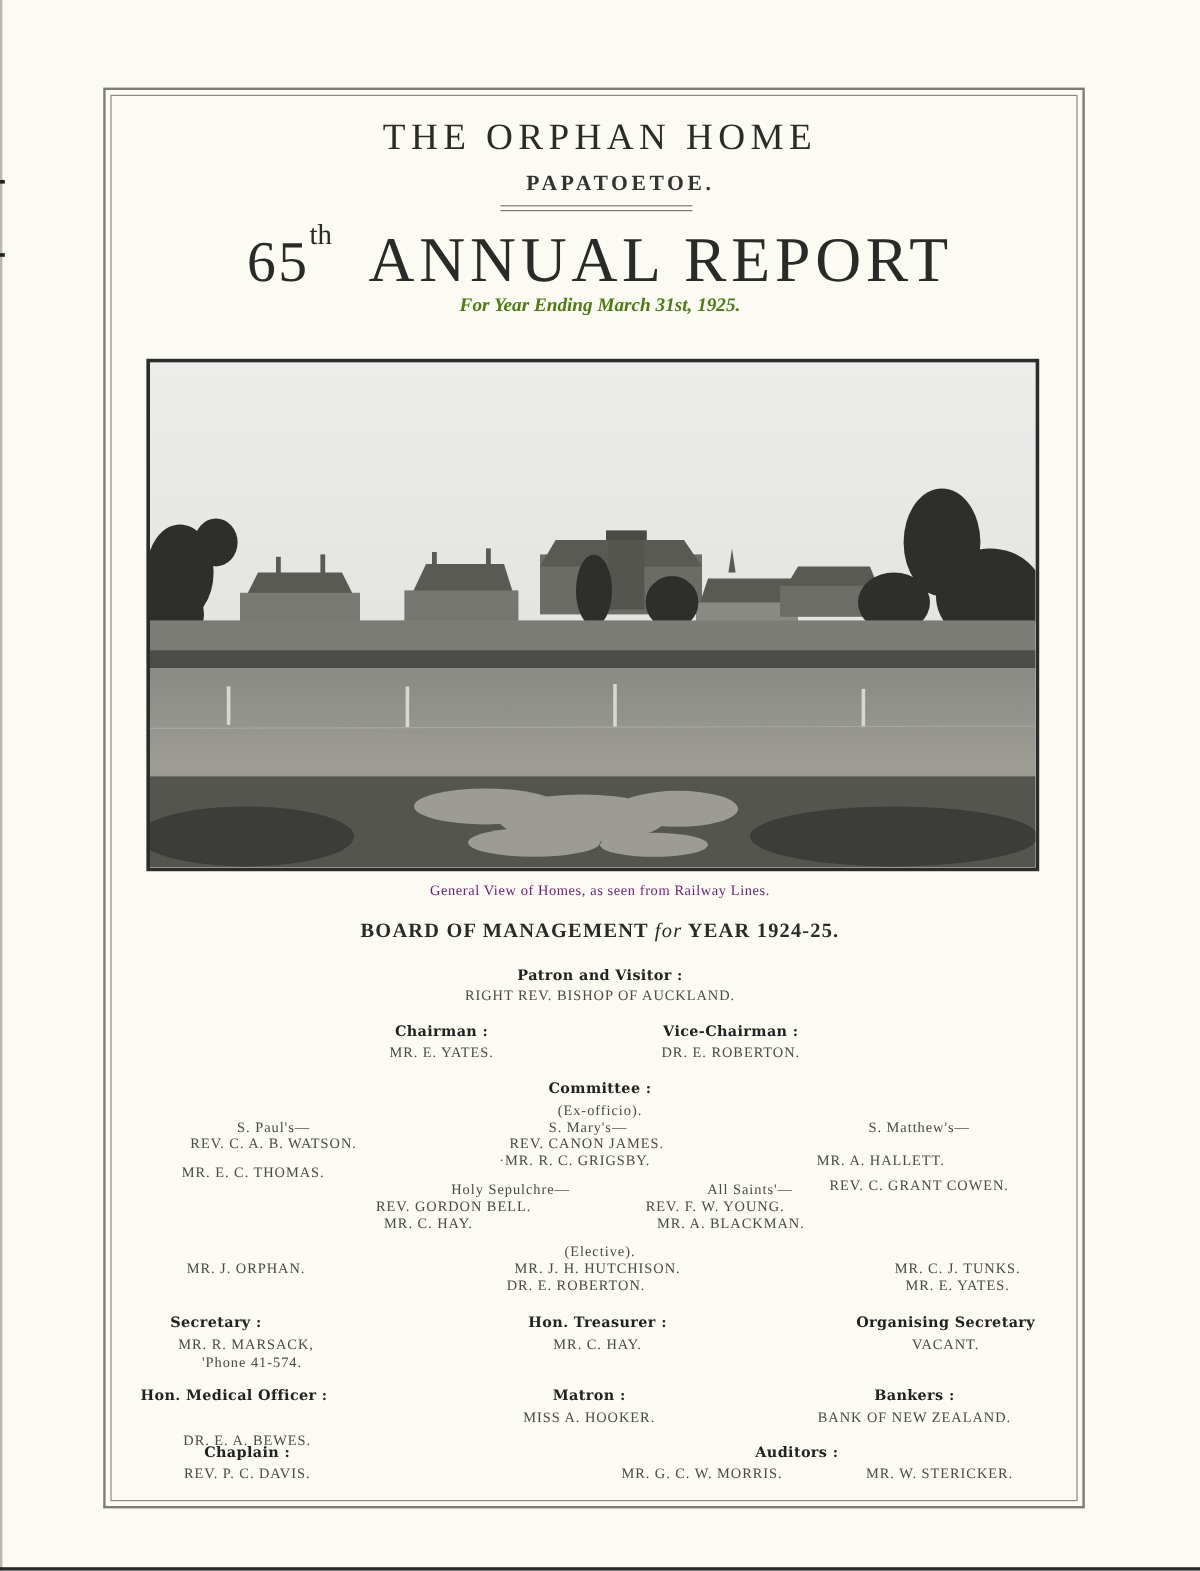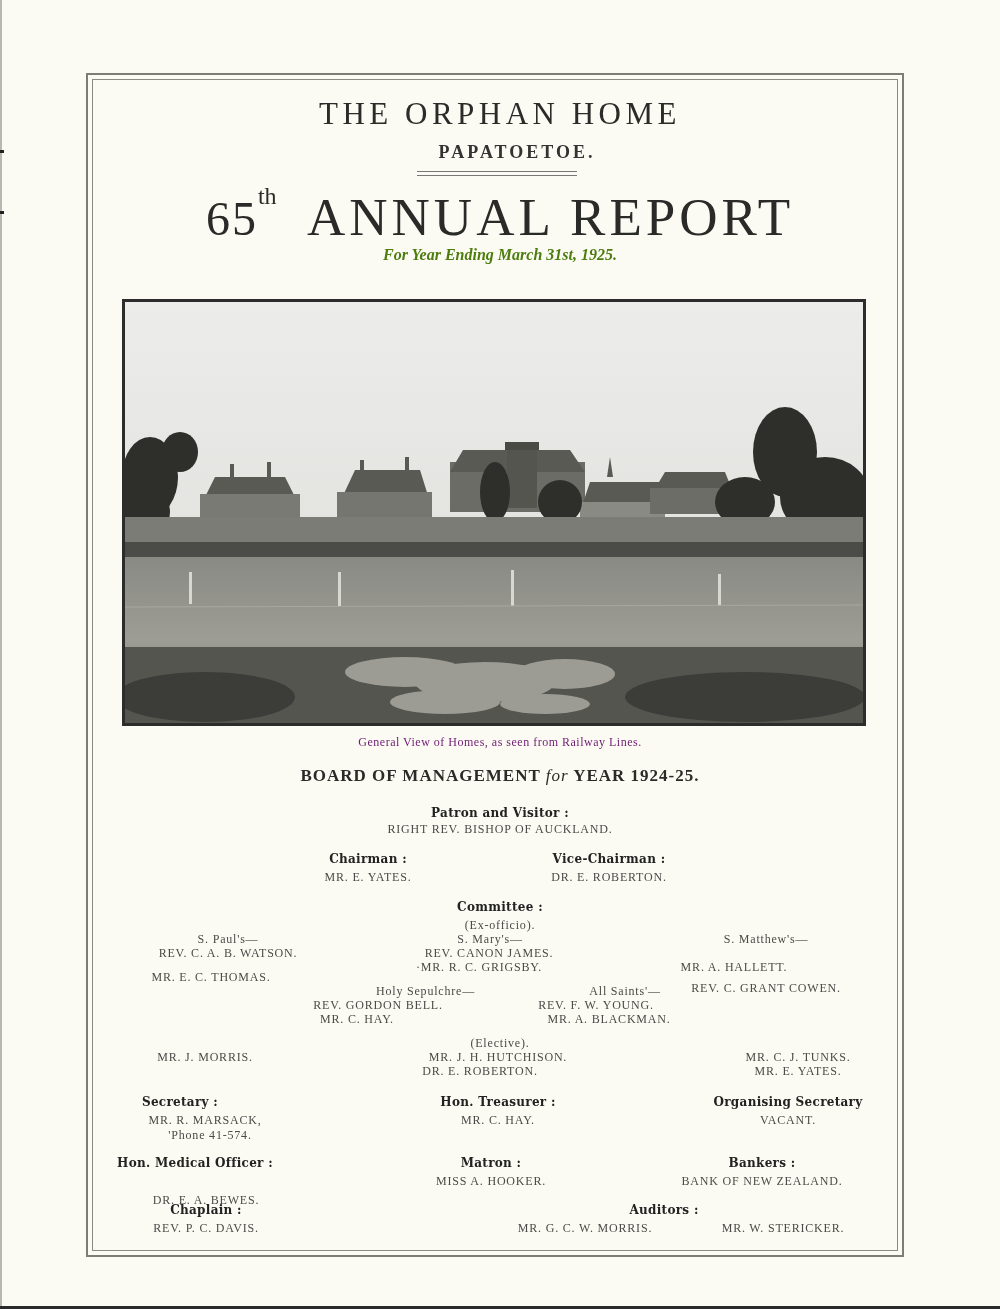--- a/index.html
+++ b/index.html
@@ -167,21 +167,21 @@
 
 <div class="abs name cx" style="left:410px; top:984px;padding-left:31px;">Holy Sepulchre—</div>
 <div class="abs name cx" style="left:378px; top:998px;">REV. GORDON BELL.</div>
 <div class="abs name cx" style="left:357px; top:1012px;">MR. C. HAY.</div>
 
 <div class="abs name cx" style="left:625px; top:984px;">All Saints'—</div>
 <div class="abs name cx" style="left:596px; top:998px;">REV. F. W. YOUNG.</div>
 <div class="abs name cx" style="left:609px; top:1012px;">MR. A. BLACKMAN.</div>
 
 <div class="abs name cx" style="left:500px; top:1036px;">(Elective).</div>
-<div class="abs name cx" style="left:205px; top:1050px;">MR. J. MORRIS.</div>
+<div class="abs name cx" style="left:205px; top:1050px;">MR. J. ORPHAN.</div>
 <div class="abs name cx" style="left:498px; top:1050px;">MR. J. H. HUTCHISON.</div>
 <div class="abs name cx" style="left:480px; top:1064px;">DR. E. ROBERTON.</div>
 <div class="abs name cx" style="left:798px; top:1050px;">MR. C. J. TUNKS.</div>
 <div class="abs name cx" style="left:798px; top:1064px;">MR. E. YATES.</div>
 
 <div class="abs gothic cx" style="left:180px; top:1095px;">Secretary :</div>
 <div class="abs name cx" style="left:205px; top:1113px;">MR. R. MARSACK,</div>
 <div class="abs name cx" style="left:210px; top:1128px;">'Phone 41-574.</div>
 
 <div class="abs gothic cx" style="left:498px; top:1095px;">Hon. Treasurer :</div>

